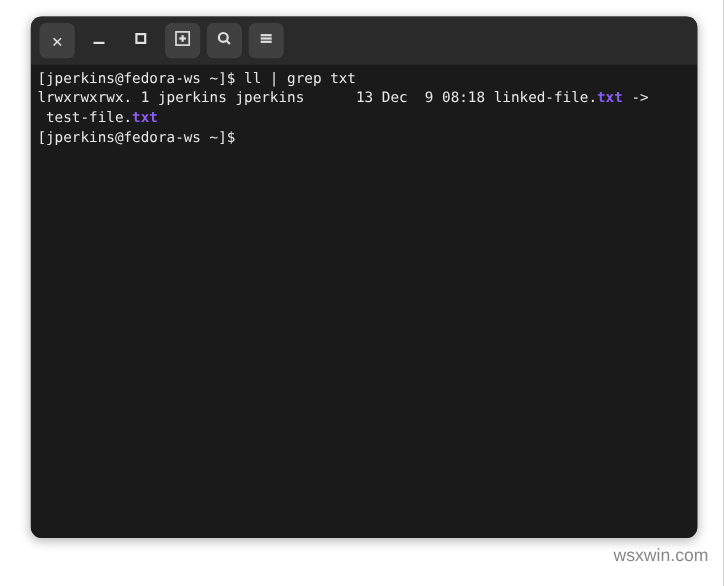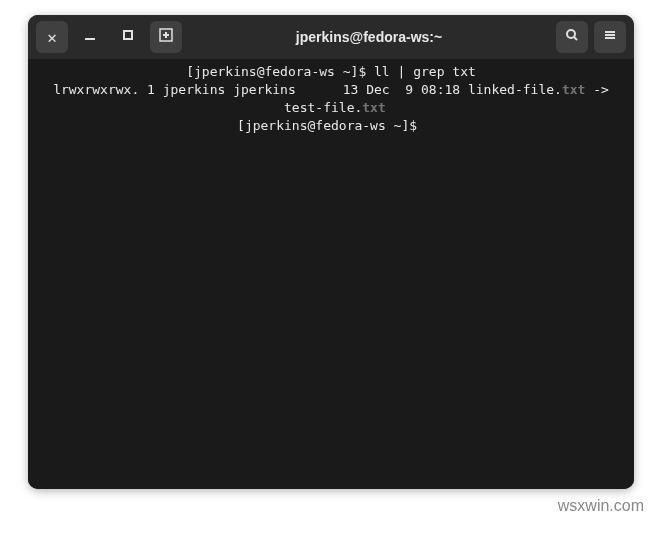--- a/index.html
+++ b/index.html
@@ -74,26 +74,25 @@
     .terminal-body {
       height: calc(100% - 44px);
       background: #1a1a1a;
       padding: 4px 6px;
       font-family: "Menlo", "Consolas", monospace;
       font-size: 13px;
       line-height: 18px;
       color: #e8e8e8;
       white-space: pre;
       overflow: hidden;
-      text-align: center;
     }
     .prompt-bracket { color: #e8e8e8; }
     .prompt-dollar { color: #e8e8e8; }
     .cmd-text { color: #e8e8e8; }
-    .highlight-red { color: #737373; font-weight: bold; }
+    .highlight-red { color: #8b5cf6; font-weight: bold; }
     .line {
       display: block;
       white-space: pre;
     }
     .footer {
       position: absolute;
       bottom: 18px;
       right: 14px;
       font-family: sans-serif;
       font-size: 16px;
@@ -131,21 +130,20 @@
       <div class="titlebar-btn newtab">
         <span>
           <svg viewBox="0 0 16 16">
               <rect x="2" y="2" width="12" height="12" fill="none" stroke="currentColor" stroke-width="1.5"></rect>
               <rect x="7" y="5" width="2" height="6"></rect>
               <rect x="5" y="7" width="6" height="2"></rect>
             </svg>
         </span>
       </div>
     </div>
-    <div class="titlebar-title">jperkins@fedora-ws:~</div>
     <div class="titlebar-right">
       <div class="titlebar-btn right">
         <span>
           <svg viewBox="0 0 16 16">
               <circle cx="7" cy="7" r="4" fill="none" stroke="currentColor" stroke-width="2"></circle>
               <line x1="10" y1="10" x2="13" y2="13" stroke="currentColor" stroke-width="2"></line>
             </svg>
         </span>
       </div>
       <div class="titlebar-btn right">

